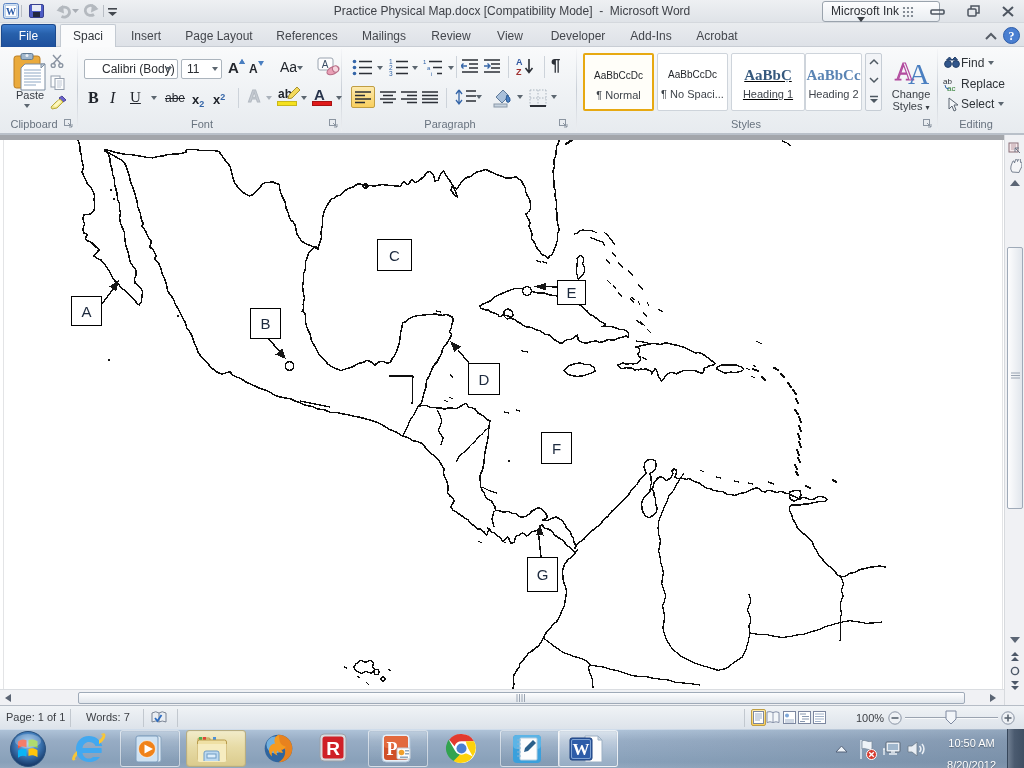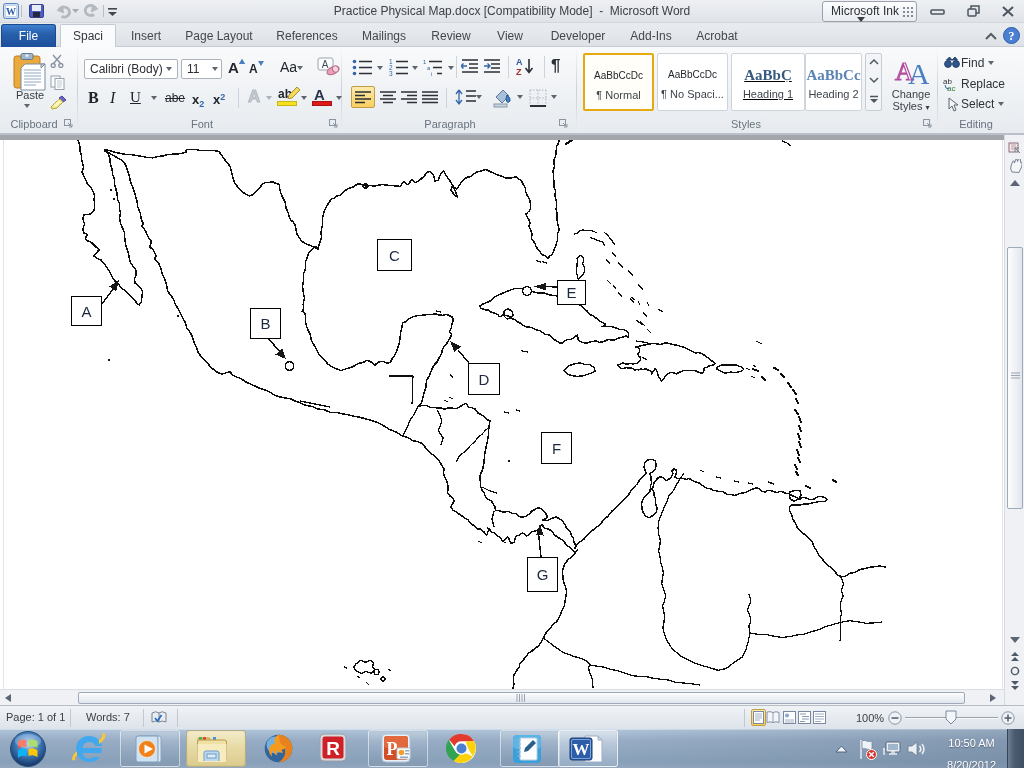--- a/index.html
+++ b/index.html
@@ -64,21 +64,21 @@
     <path d="M59,10 a5.5,5 0 1 1 2.5,6.5" fill="none" stroke="#b4b9bf" stroke-width="2.8"></path>
     <path d="M63,5 l-6.5,5.5 7.5,3 z" fill="#b4b9bf"></path>
     <path d="M72,9 l7,0 -3.5,4 z" fill="#a8adb4"></path>
     <path d="M96,9 a5.5,5 1 1 0 -2,5.5" fill="none" stroke="#b4b9bf" stroke-width="2.8"></path>
     <path d="M92,4 l6.5,5 -7.5,3.5 z" fill="#b4b9bf"></path>
     <rect x="103" y="5" width="1" height="12" fill="#b9bec5"></rect>
     <rect x="108" y="8" width="9" height="1.6" fill="#43484f"></rect>
     <path d="M108,12 l9,0 -4.5,4 z" fill="#43484f"></path>
   </svg>
 
-  <div class="abs" style="left:822px;top:1px;width:95px;height:21px;background:linear-gradient(#fdfdfe,#e9edf1);border:1px solid #9aa3ad;border-radius:3px;">
+  <div class="abs" style="left:822px;top:1px;width:118px;height:21px;background:linear-gradient(#fdfdfe,#e9edf1);border:1px solid #9aa3ad;border-radius:3px;">
     <div class="abs" style="left:8px;top:2px;font-size:12px;color:#2b2e33;">Microsoft Ink</div>
     <div class="abs" style="left:34px;top:15px;width:0;height:0;border-left:4px solid transparent;border-right:4px solid transparent;border-top:5px solid #3a3f45;"></div>
     <svg class="abs" style="left:79px;top:4px" width="12" height="12">
           <g fill="#6a737e">
             <circle cx="2" cy="2" r="1.1"></circle>
             <circle cx="6" cy="2" r="1.1"></circle>
             <circle cx="10" cy="2" r="1.1"></circle>
             <circle cx="2" cy="6" r="1.1"></circle>
             <circle cx="6" cy="6" r="1.1"></circle>
             <circle cx="10" cy="6" r="1.1"></circle>
@@ -294,21 +294,21 @@
 <svg class="abs" style="left:49px;top:94px" width="20" height="18" viewBox="0 0 20 18">
   <path d="M13,2 l4,4 -3,2 -4,-4 z" fill="#6b63c9" stroke="#4a4597"></path>
   <path d="M11,5 l3,3 -6,6 -5,1 -1,-2 5,-5 z" fill="#f0e48a" stroke="#b7a93e"></path>
   <path d="M10,6 l2,2 -5,5 -3,-1 z" fill="#fdf7c0"></path>
 </svg>
 <svg class="launcher" style="left:64px;top:119px" width="10" height="10">
       <rect x="0.5" y="0.5" width="6" height="6" fill="none" stroke="#8b95a1"></rect>
       <path d="M4,4 l4,4 m0,-3 l0,3 -3,0" stroke="#8b95a1" fill="none"></path>
     </svg>
 
-<div class="combo" style="left:84px;top:59px;width:94px;height:20px;line-height:18px;padding-left:5px;">Calibri (Body)</div>
+<div class="combo" style="left:84px;top:59px;width:94px;height:20px;line-height:18px;padding-left:17px;">Calibri (Body)</div>
 <div class="dar" style="left:166px;top:67px;"></div>
 <div class="combo" style="left:181px;top:59px;width:41px;height:20px;line-height:18px;padding-left:5px;">11</div>
 <div class="dar" style="left:212px;top:67px;"></div>
 <div class="icontxt" style="left:228px;top:59px;font-size:15px;font-weight:bold;color:#23262c;">A</div>
 <svg class="abs" style="left:238px;top:58px" width="8" height="7">
       <path d="M1,6 L4,1 7,6" fill="#3a70b8" stroke="none"></path>
       <path d="M1,6 L4,1 7,6 z" fill="#4a7fc1"></path>
     </svg>
 <div class="icontxt" style="left:249px;top:62px;font-size:12px;font-weight:bold;color:#23262c;">A</div>
 <svg class="abs" style="left:257px;top:60px" width="8" height="7">

